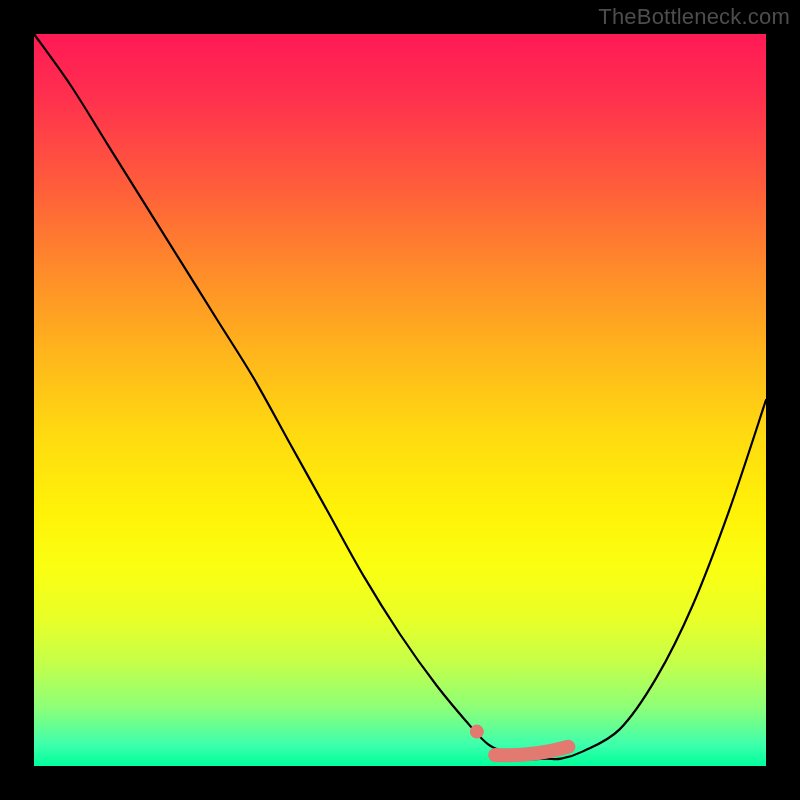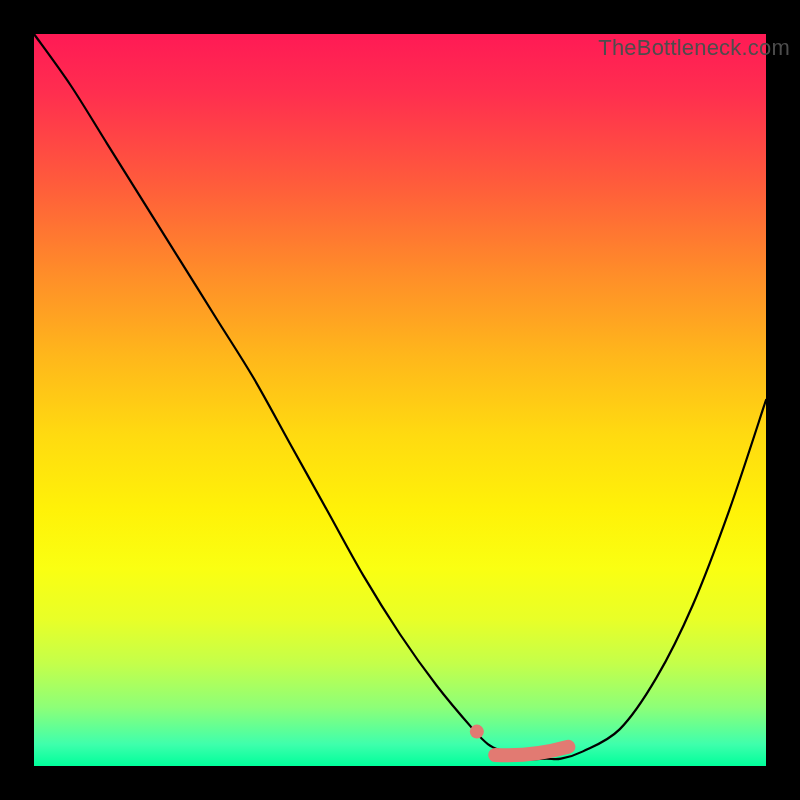--- a/index.html
+++ b/index.html
@@ -18,21 +18,20 @@
   .watermark {
     position: absolute;
     top: 4px;
     right: 10px;
     color: #4d4d4d;
     font-family: Arial, Helvetica, sans-serif;
     font-size: 22px;
     font-weight: 500;
     letter-spacing: 0.2px;
     z-index: 10;
-    margin-top: 31px;
   }
   .plot {
     position: absolute;
     left: 34px;
     top: 34px;
     width: 732px;
     height: 732px;
   }
   .gradient {
     position: absolute;

